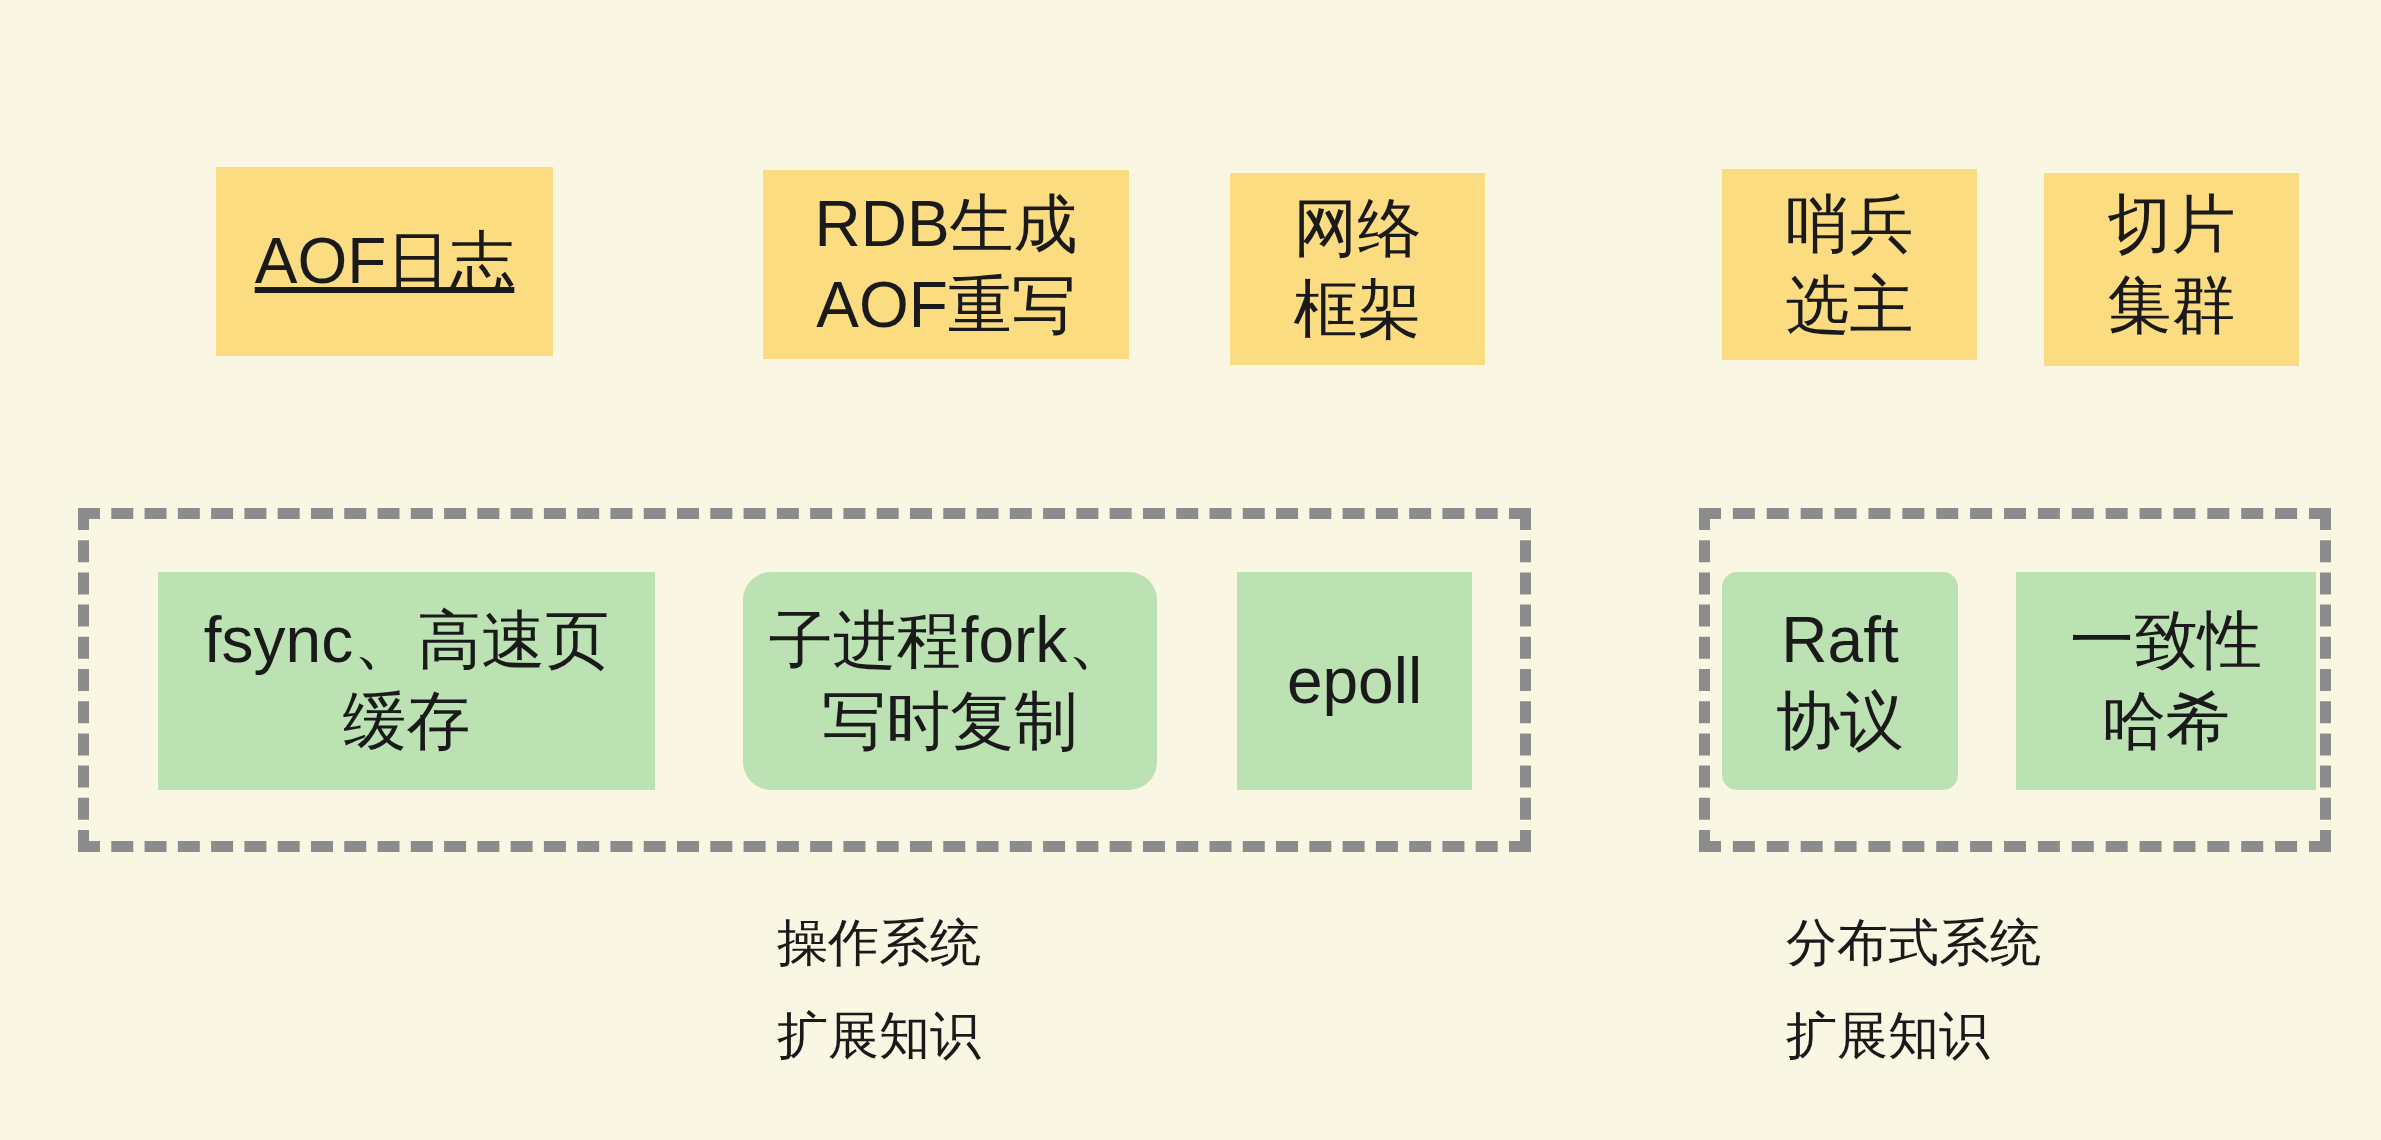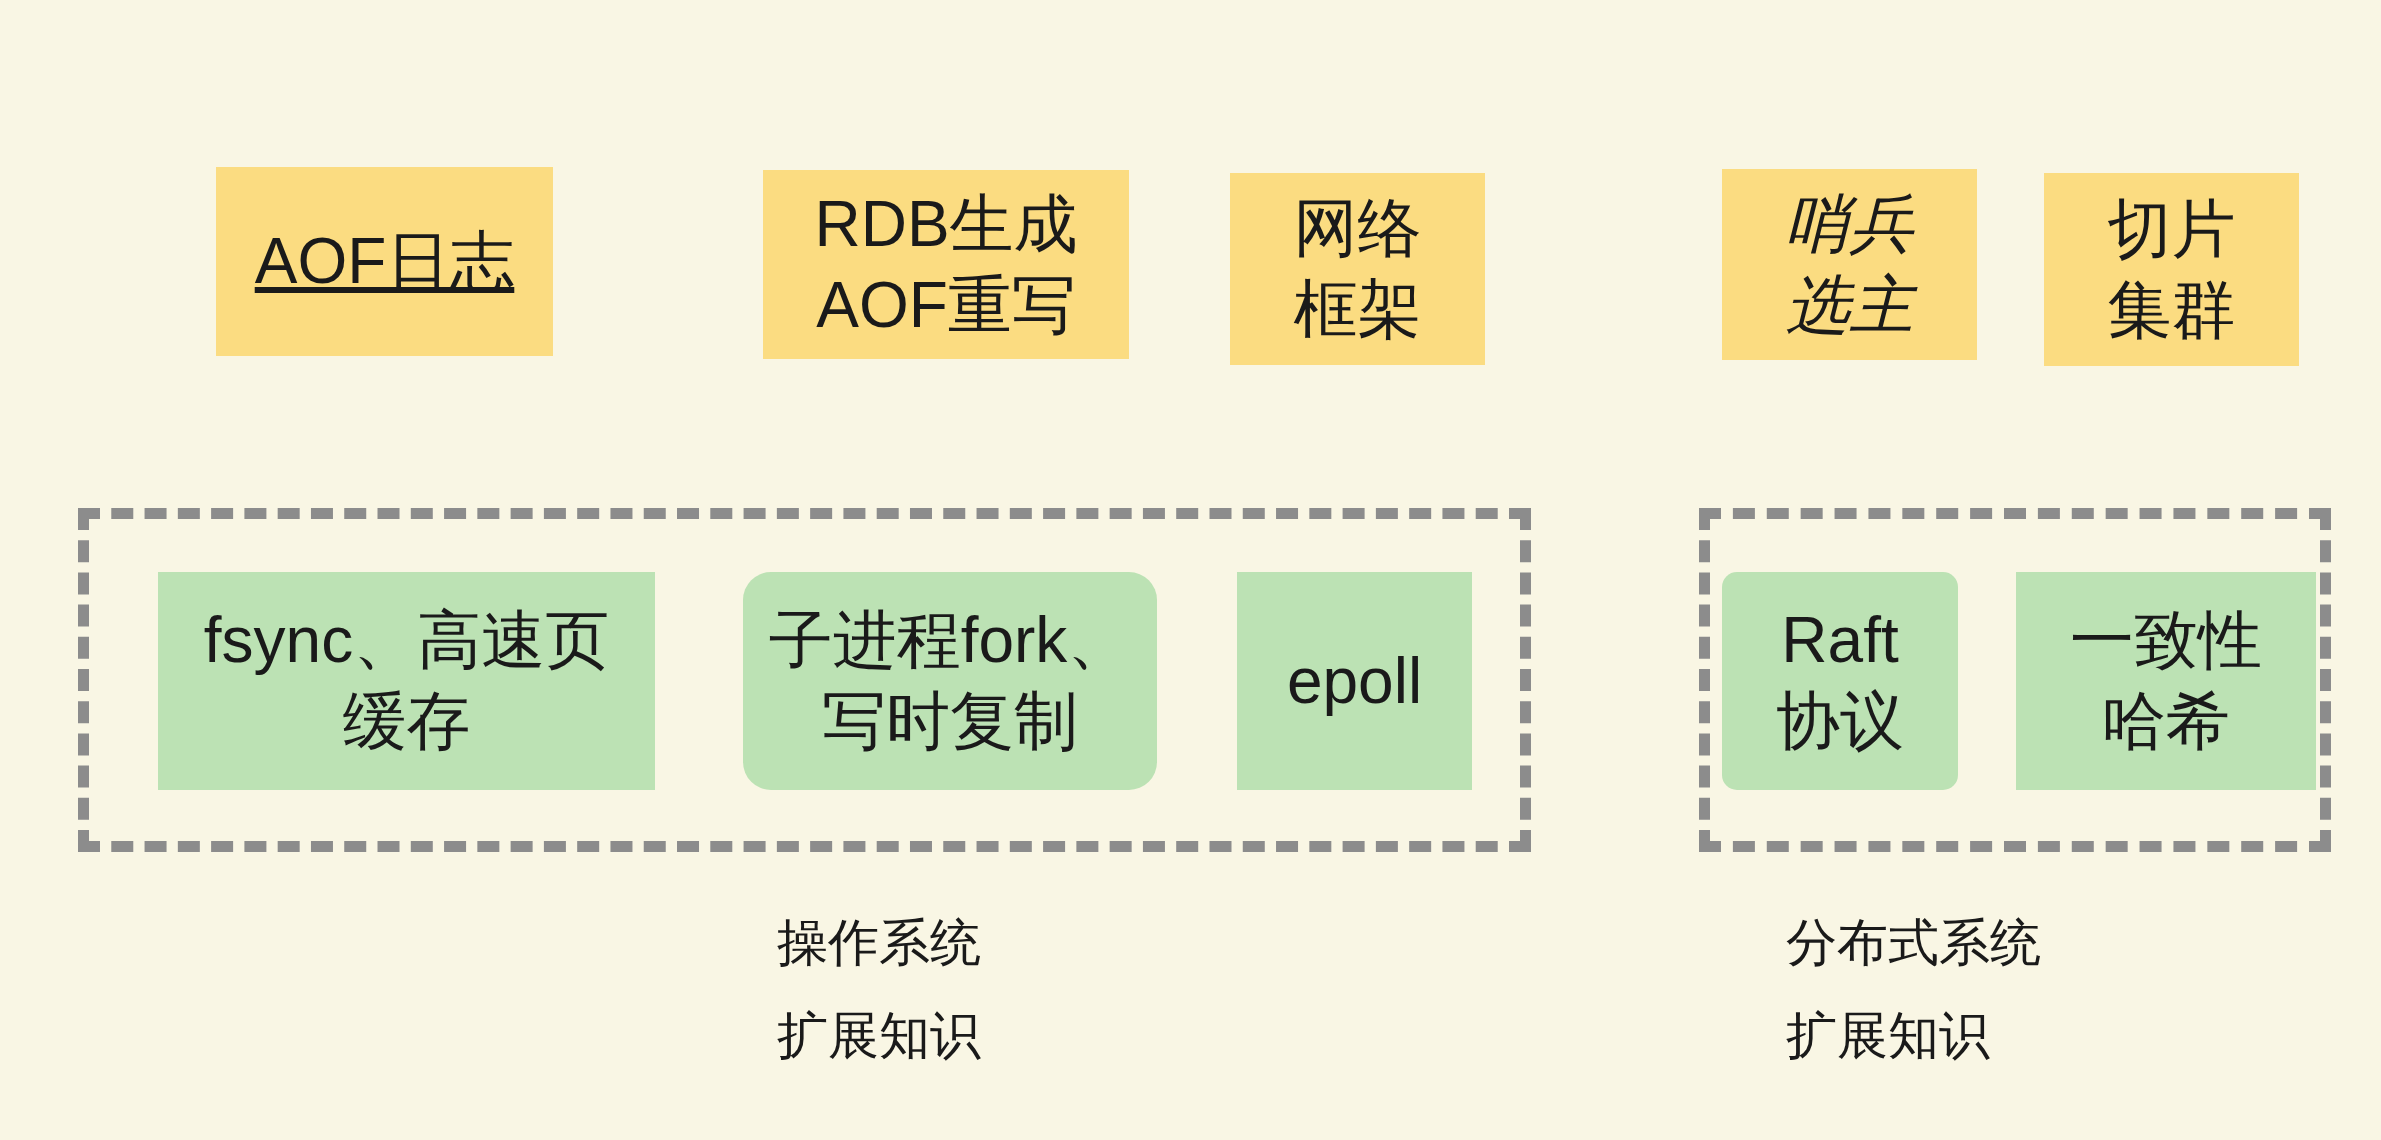--- a/index.html
+++ b/index.html
@@ -36,22 +36,22 @@
     white-space: pre-line;
     font-size: 51px;
     line-height: 93px;
     text-align: left;
     font-weight: 400;
   }
   
   .b1 { left: 216px;  top: 167px; width: 337px; height: 189px; text-decoration: underline; }
   .b2 { left: 763px;  top: 170px; width: 366px; height: 189px; }
   .b3 { left: 1230px; top: 173px; width: 255px; height: 192px; }
-  .b4 { left: 1722px; top: 169px; width: 255px; height: 191px; font-style: italic; }
-  .b5 { left: 2044px; top: 173px; width: 255px; height: 193px; }
+  .b4 { left: 1722px; top: 169px; width: 255px; height: 191px; }
+  .b5 { left: 2044px; top: 173px; width: 255px; height: 193px; font-family: Liberation Mono, monospace; }
   
   .frame-os   { left: 78px;   top: 508px; width: 1453px; height: 344px; }
   .frame-dist { left: 1699px; top: 508px; width: 632px;  height: 344px; }
   
   .g1 { left: 158px;  top: 572px; width: 497px; height: 218px; }
   .g2 { left: 743px;  top: 572px; width: 414px; height: 218px; border-radius: 28px; }
   .g3 { left: 1237px; top: 572px; width: 235px; height: 218px; }
   .g4 { left: 1722px; top: 572px; width: 236px; height: 218px; border-radius: 15px; }
   .g5 { left: 2016px; top: 572px; width: 300px; height: 218px; }
   

